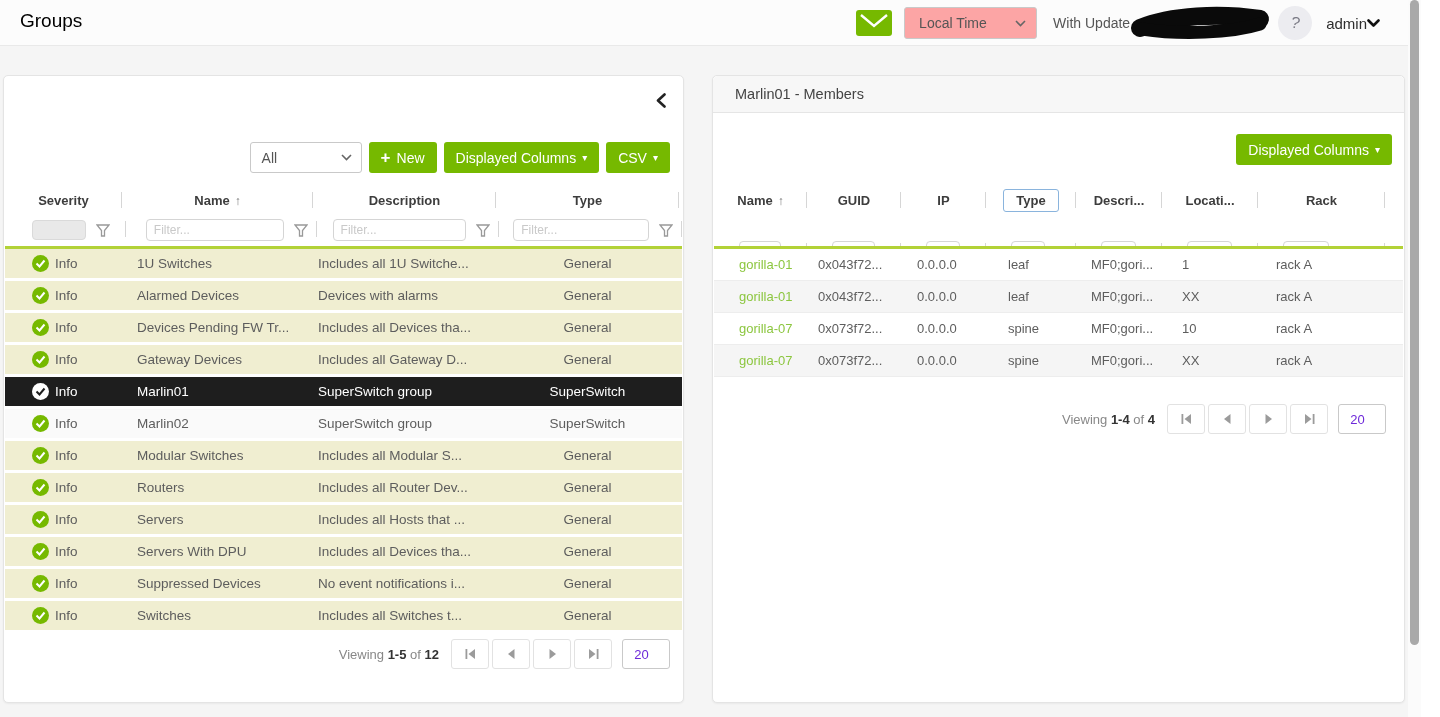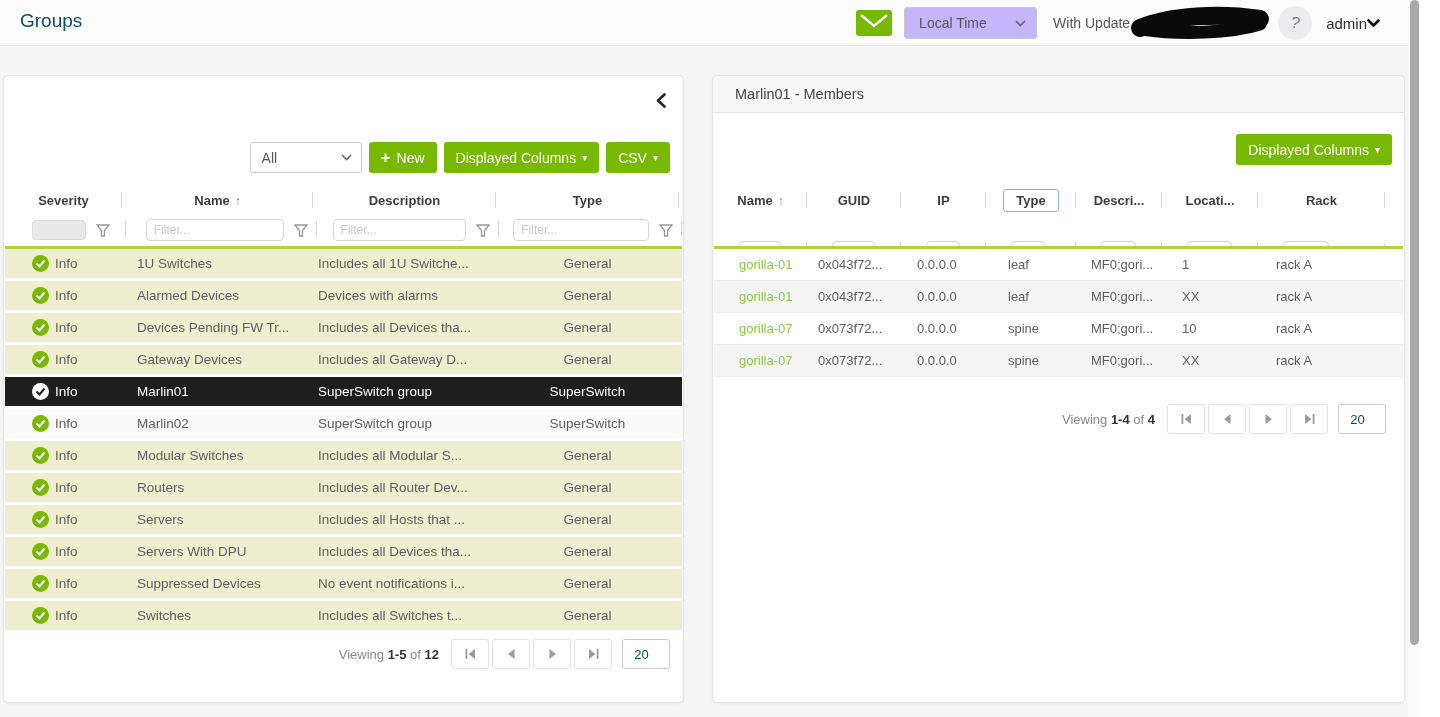--- a/index.html
+++ b/index.html
@@ -8,24 +8,24 @@
     font-family: "Liberation Sans", sans-serif;
     background:#ffffff;
     position:relative;
     overflow:hidden;
     color:#555;
   }
   .app { position:absolute; left:0; top:0; width:1408px; height:717px; background:#f5f5f5; }
 
   
   .topbar { position:absolute; left:0; top:0; width:1408px; height:46px; background:#fcfcfc; border-bottom:1px solid #e9e9e9; }
-  .page-title { position:absolute; left:20px; top:10px; font-size:19px; color:#0c4a6e; }
+  .page-title { position:absolute; left:20px; top:10px; font-size:19px; color:#000000; }
   .topbar-right { position:absolute; right:16px; top:0; height:46px; display:flex; align-items:center; }
   .mail-btn { width:36px; height:26px; margin-right:12px; cursor:pointer; }
-  .tz-select { width:133px; height:32px; background:#c4b5fd; border:1px solid #c9c9c9; border-radius:3px;
+  .tz-select { width:133px; height:32px; background:#fca5a5; border:1px solid #c9c9c9; border-radius:3px;
     display:flex; align-items:center; justify-content:space-between; padding:0 10px 0 14px;
     font-size:14px; color:#555; margin-right:16px; cursor:pointer; }
   .last-update { font-size:14px; color:#555; white-space:nowrap; }
   .scribble { margin-left:-4px; margin-right:4px; }
   .help-circle { width:34px; height:34px; border-radius:50%; background:#ececf0; display:flex;
     align-items:center; justify-content:center; font-size:16px; color:#7a7a85; margin-right:14px; cursor:pointer; }
   .help-circle span { display:inline-block; transform:rotate(12deg); }
   .user-menu { display:flex; align-items:center; font-size:15px; color:#2e2e2e; cursor:pointer; margin-right:12px; }
 
   
@@ -103,21 +103,21 @@
 
   
   .pagination { position:absolute; display:flex; align-items:center; font-size:13px; color:#888; }
   .lp-pagination { top:563px; right:13px; }
   .rp-pagination { top:328px; right:18px; }
   .pg-text { margin-right:9px; white-space:nowrap; }
   .pg-text b { color:#333; }
   .pg-btn { width:38px; height:30px; background:#fff; border:1px solid #e2e2e2; border-radius:3px;
     display:flex; align-items:center; justify-content:center; cursor:pointer; margin-left:3px; }
   .pg-select { width:48px; height:30px; background:#fff; border:1px solid #c9c9c9; border-radius:3px;
-    display:flex; align-items:center; justify-content:center; gap:21px; color:#0c4a6e; margin-left:10px; cursor:pointer;padding-left:12px; }
+    display:flex; align-items:center; justify-content:center; gap:21px; color:#6d28d9; margin-left:10px; cursor:pointer;padding-left:12px; }
 
   
   .scrollbar-track { position:absolute; left:1408px; top:0; width:13px; height:717px; background:#fbfbfb; }
   .scrollbar-thumb { position:absolute; left:2px; top:0; width:9px; height:645px; background:#a9a9a9; border-radius:5px; cursor:pointer; }
 </style>
 </head>
 <body>
 
 <div class="app">
 

